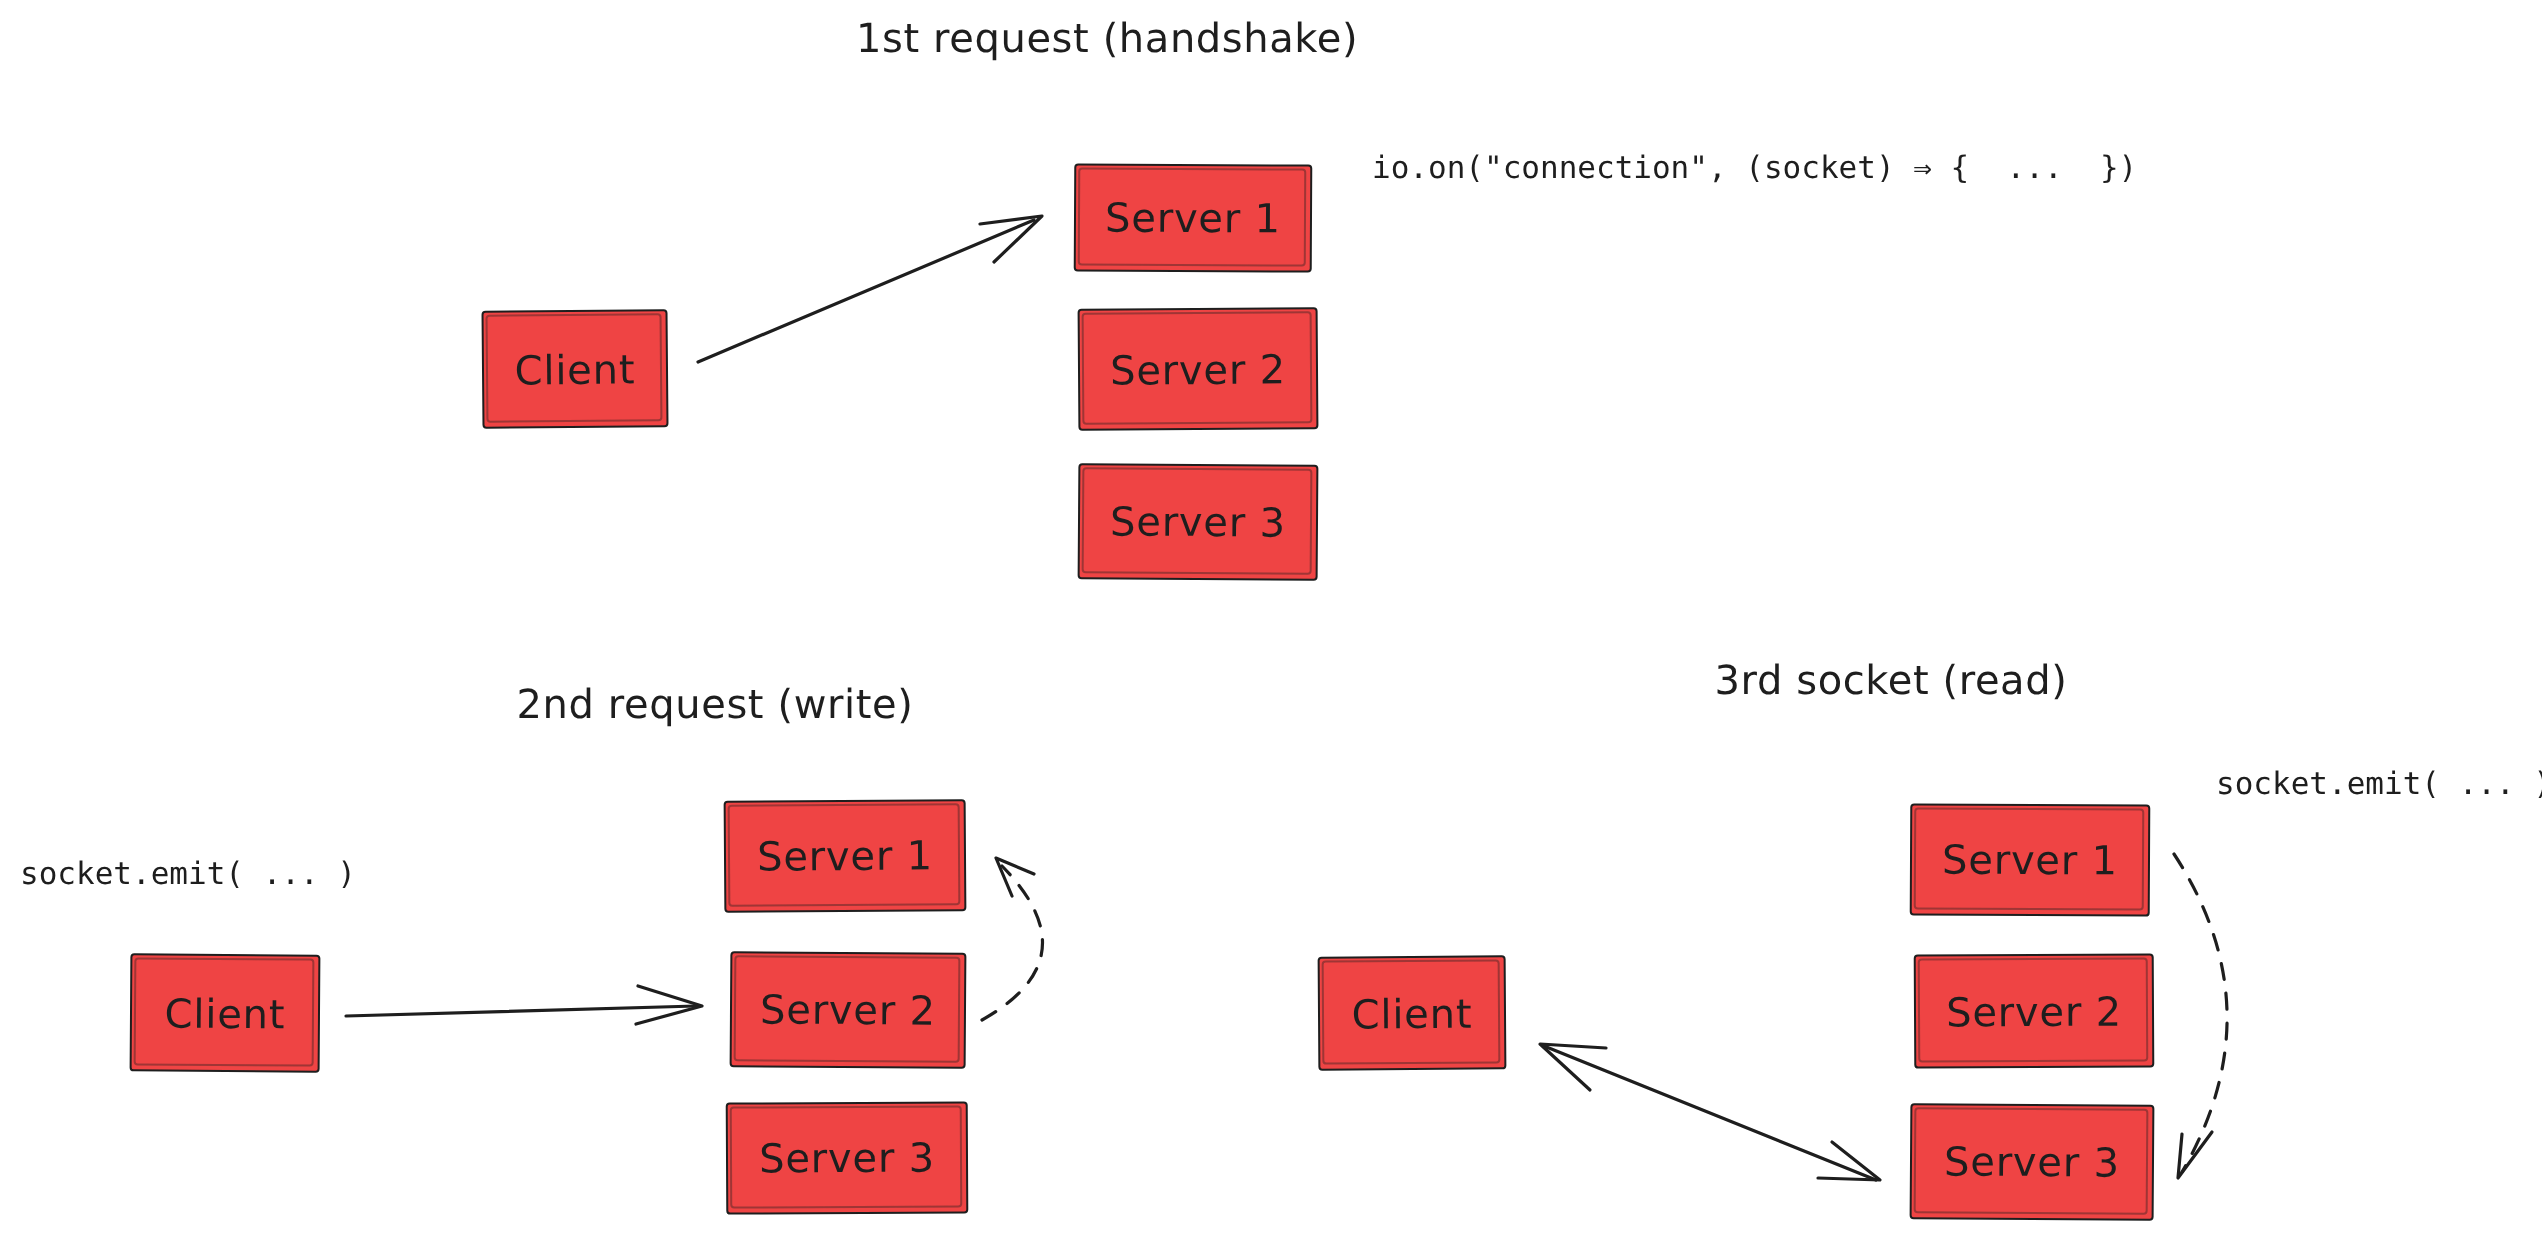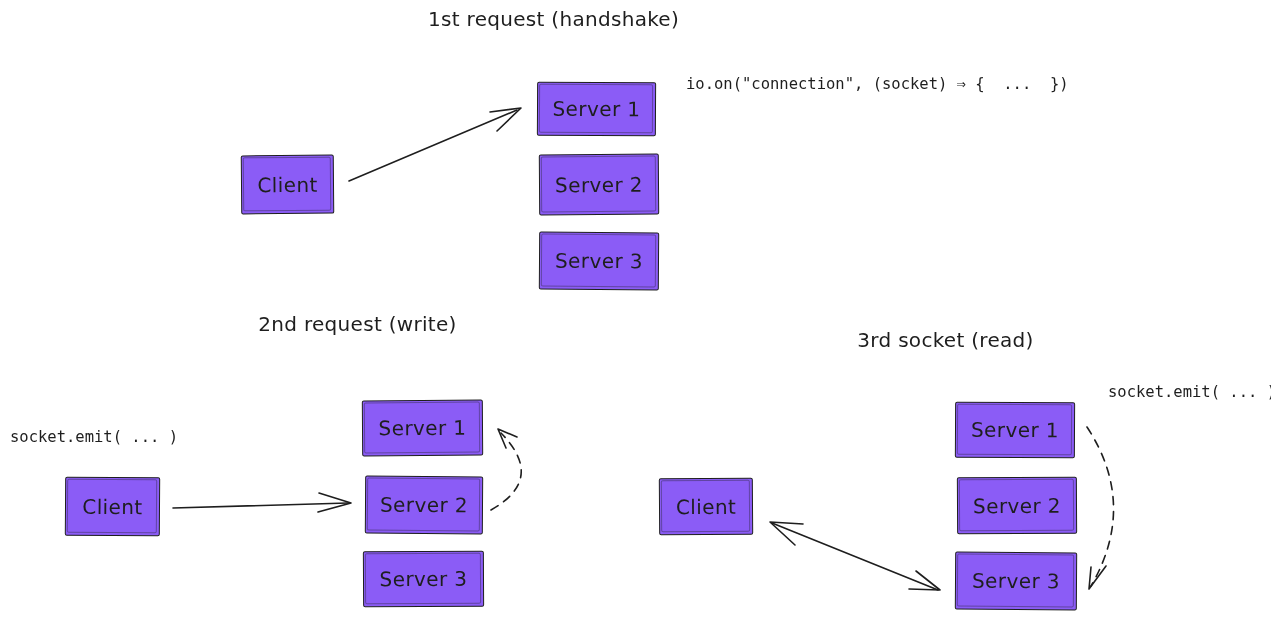--- a/index.html
+++ b/index.html
@@ -26,21 +26,21 @@
   }
   .code-note {
     position: absolute;
     font-family: "DejaVu Sans Mono", monospace;
     font-size: 15.5px;
     font-weight: 500;
     white-space: pre;
   }
   .box {
     position: absolute;
-    background: #8b5cf6;
+    background: #ef4444;
     border: 1.7px solid #1e1e1e;
     border-radius: 2px;
     display: flex;
     align-items: center;
     justify-content: center;
     box-sizing: border-box;
   }
   .box::before {
     content: "";
     position: absolute;
@@ -90,21 +90,21 @@
     </div>
     <div class="box" style="left:539px; top:154px; width:120px; height:61px; transform:rotate(-0.4deg);">
       <span class="box-label">Server 2</span>
     </div>
     <div class="box" style="left:539px; top:232px; width:120px; height:58px; transform:rotate(0.4deg);">
       <span class="box-label">Server 3</span>
     </div>
   </section>
 
   <section>
-    <div class="diagram-title" style="left:250px; top:312px; width:215px;">2nd request (write)</div>
+    <div class="diagram-title" style="left:250px; top:340px; width:215px;">2nd request (write)</div>
     <div class="code-note" style="left:10px; top:428px;">socket.emit( ... )</div>
 
     <div class="box" style="left:65px; top:477px; width:95px; height:59px; transform:rotate(0.4deg);">
       <span class="box-label">Client</span>
     </div>
     <div class="box" style="left:362px; top:400px; width:121px; height:56px; transform:rotate(-0.4deg);">
       <span class="box-label">Server 1</span>
     </div>
     <div class="box" style="left:365px; top:476px; width:118px; height:58px; transform:rotate(0.4deg);">
       <span class="box-label">Server 2</span>

